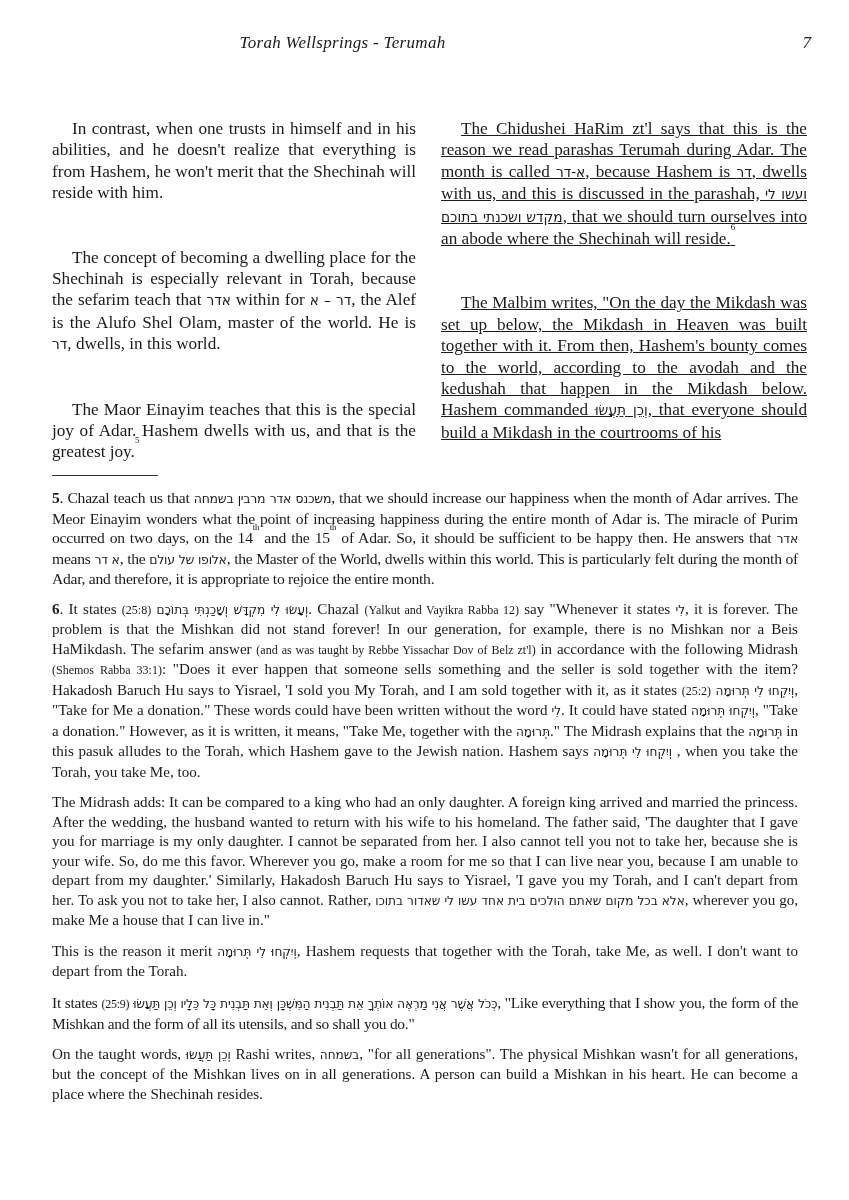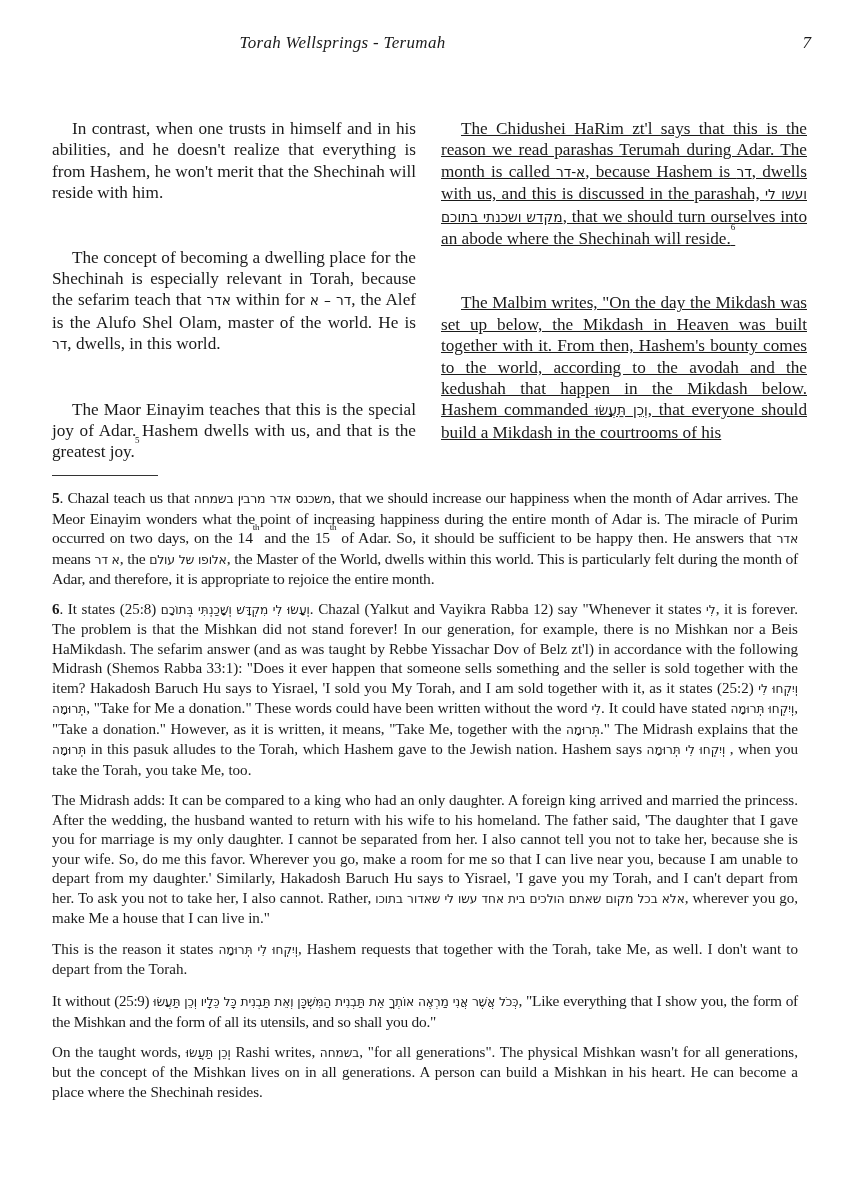--- a/index.html
+++ b/index.html
@@ -12,21 +12,21 @@
   .col.right { left: 441px; width: 366px; text-decoration: underline; }
   .col p { margin: 0 0 43px 0; text-indent: 20px; }
   .col p.tight { margin-bottom: 0; }
   sup { font-size: 9px; vertical-align: top; position: relative; top: -1px; line-height: 0; }
   .he { font-family: "DejaVu Sans", sans-serif; font-size: 0.8em; }
   .separator { position: absolute; top: 475px; left: 52px; width: 106px; height: 1px; background: #333; }
   .footnotes { position: absolute; top: 488px; left: 52px; width: 746px; font-size: 15.1px; line-height: 19.5px; text-align: justify; }
   .footnotes p { margin: 0 0 11px 0; }
   .fn5 { font-family: "Liberation Serif", serif; letter-spacing: -0.25px; font-size: 15.6px; }
   .fn-num { font-weight: bold; }
-  .small { font-size: 15px; }
+  .small { font-size: 12px; }
   .narrow { letter-spacing: -0.25px; font-size: 15.4px; }
 </style>
 </head>
 <body>
 
 <div class="header">
   <div class="header-title">Torah Wellsprings - Terumah</div>
   <div class="page-number">7</div>
 </div>
 
@@ -43,18 +43,18 @@
 
 <div class="separator"></div>
 
 <div class="footnotes">
   <p class="fn5"><span class="fn-num">5</span><span>. Chazal teach us that </span><span class="he" dir="rtl">משכנס אדר מרבין בשמחה</span><span>, that we should increase our happiness when the month of Adar arrives. The Meor Einayim wonders what the point of increasing happiness during the entire month of Adar is. The miracle of Purim occurred on two days, on the 14</span><sup>th</sup><span> and the 15</span><sup>th</sup><span> of Adar. So, it should be sufficient to be happy then. He answers that </span><span class="he" dir="rtl">אדר</span><span> means </span><span class="he" dir="rtl">א דר</span><span>, the </span><span class="he" dir="rtl">אלופו של עולם</span><span>, the Master of the World, dwells within this world. This is particularly felt during the month of Adar, and therefore, it is appropriate to rejoice the entire month.</span></p>
 
   <p><span class="fn-num">6</span><span>. It states </span><span class="small">(25:8)</span> <span class="he" dir="rtl">וְעָשׂוּ לִי מִקְדָּשׁ וְשָׁכַנְתִּי בְּתוֹכָם</span><span>. Chazal </span><span class="small">(Yalkut and Vayikra Rabba 12)</span><span> say "Whenever it states </span><span class="he" dir="rtl">לִי</span><span>, it is forever. The problem is that the Mishkan did not stand forever! In our generation, for example, there is no Mishkan nor a Beis HaMikdash. The sefarim answer </span><span class="small">(and as was taught by Rebbe Yissachar Dov of Belz zt'l)</span><span> in accordance with the following Midrash </span><span class="small">(Shemos Rabba 33:1)</span><span>: "Does it ever happen that someone sells something and the seller is sold together with the item? Hakadosh Baruch Hu says to Yisrael, 'I sold you My Torah, and I am sold together with it, as it states </span><span class="small">(25:2)</span> <span class="he" dir="rtl">וְיִקְחוּ לִי תְּרוּמָה</span><span>, "Take for Me a donation." These words could have been written without the word </span><span class="he" dir="rtl">לִי</span><span>. It could have stated </span><span class="he" dir="rtl">וְיִקְחוּ תְּרוּמָה</span><span>, "Take a donation." However, as it is written, it means, "Take Me, together with the </span><span class="he" dir="rtl">תְּרוּמָה</span><span>." The Midrash explains that the </span><span class="he" dir="rtl">תְּרוּמָה</span><span> in this pasuk alludes to the Torah, which Hashem gave to the Jewish nation. Hashem says </span><span class="he" dir="rtl">וְיִקְחוּ לִי תְּרוּמָה</span><span> , when you take the Torah, you take Me, too.</span></p>
 
   <p><span>The Midrash adds: It can be compared to a king who had an only daughter. A foreign king arrived and married the princess. After the wedding, the husband wanted to return with his wife to his homeland. The father said, 'The daughter that I gave you for marriage is my only daughter. I cannot be separated from her. I also cannot tell you not to take her, because she is your wife. So, do me this favor. Wherever you go, make a room for me so that I can live near you, because I am unable to depart from my daughter.' Similarly, Hakadosh Baruch Hu says to Yisrael, 'I gave you my Torah, and I can't depart from her. To ask you not to take her, I also cannot. Rather, </span><span class="he" dir="rtl">אלא בכל מקום שאתם הולכים בית אחד עשו לי שאדור בתוכו</span><span>, wherever you go, make Me a house that I can live in."</span></p>
 
-  <p><span>This is the reason it states </span><span class="he" dir="rtl">וְיִקְחוּ לִי תְּרוּמָה</span><span>, Hashem requests that together with the Torah, take Me, as well. I don't want to depart from the Torah.</span></p>
+  <p><span>This is the reason it merit </span><span class="he" dir="rtl">וְיִקְחוּ לִי תְּרוּמָה</span><span>, Hashem requests that together with the Torah, take Me, as well. I don't want to depart from the Torah.</span></p>
 
-  <p class="narrow"><span>It without </span><span class="small">(25:9)</span> <span class="he" dir="rtl">כְּכֹל אֲשֶׁר אֲנִי מַרְאֶה אוֹתְךָ אֵת תַּבְנִית הַמִּשְׁכָּן וְאֵת תַּבְנִית כָּל כֵּלָיו וְכֵן תַּעֲשׂוּ</span><span>, "Like everything that I show you, the form of the Mishkan and the form of all its utensils, and so shall you do."</span></p>
+  <p class="narrow"><span>It states </span><span class="small">(25:9)</span> <span class="he" dir="rtl">כְּכֹל אֲשֶׁר אֲנִי מַרְאֶה אוֹתְךָ אֵת תַּבְנִית הַמִּשְׁכָּן וְאֵת תַּבְנִית כָּל כֵּלָיו וְכֵן תַּעֲשׂוּ</span><span>, "Like everything that I show you, the form of the Mishkan and the form of all its utensils, and so shall you do."</span></p>
 
   <p><span>On the taught words, </span><span class="he" dir="rtl">וְכֵן תַּעֲשׂוּ</span><span> Rashi writes, </span><span class="he" dir="rtl">בשמחה</span><span>, "for all generations". The physical Mishkan wasn't for all generations, but the concept of the Mishkan lives on in all generations. A person can build a Mishkan in his heart. He can become a place where the Shechinah resides.</span></p>
 </div>
 
 </body></html>

